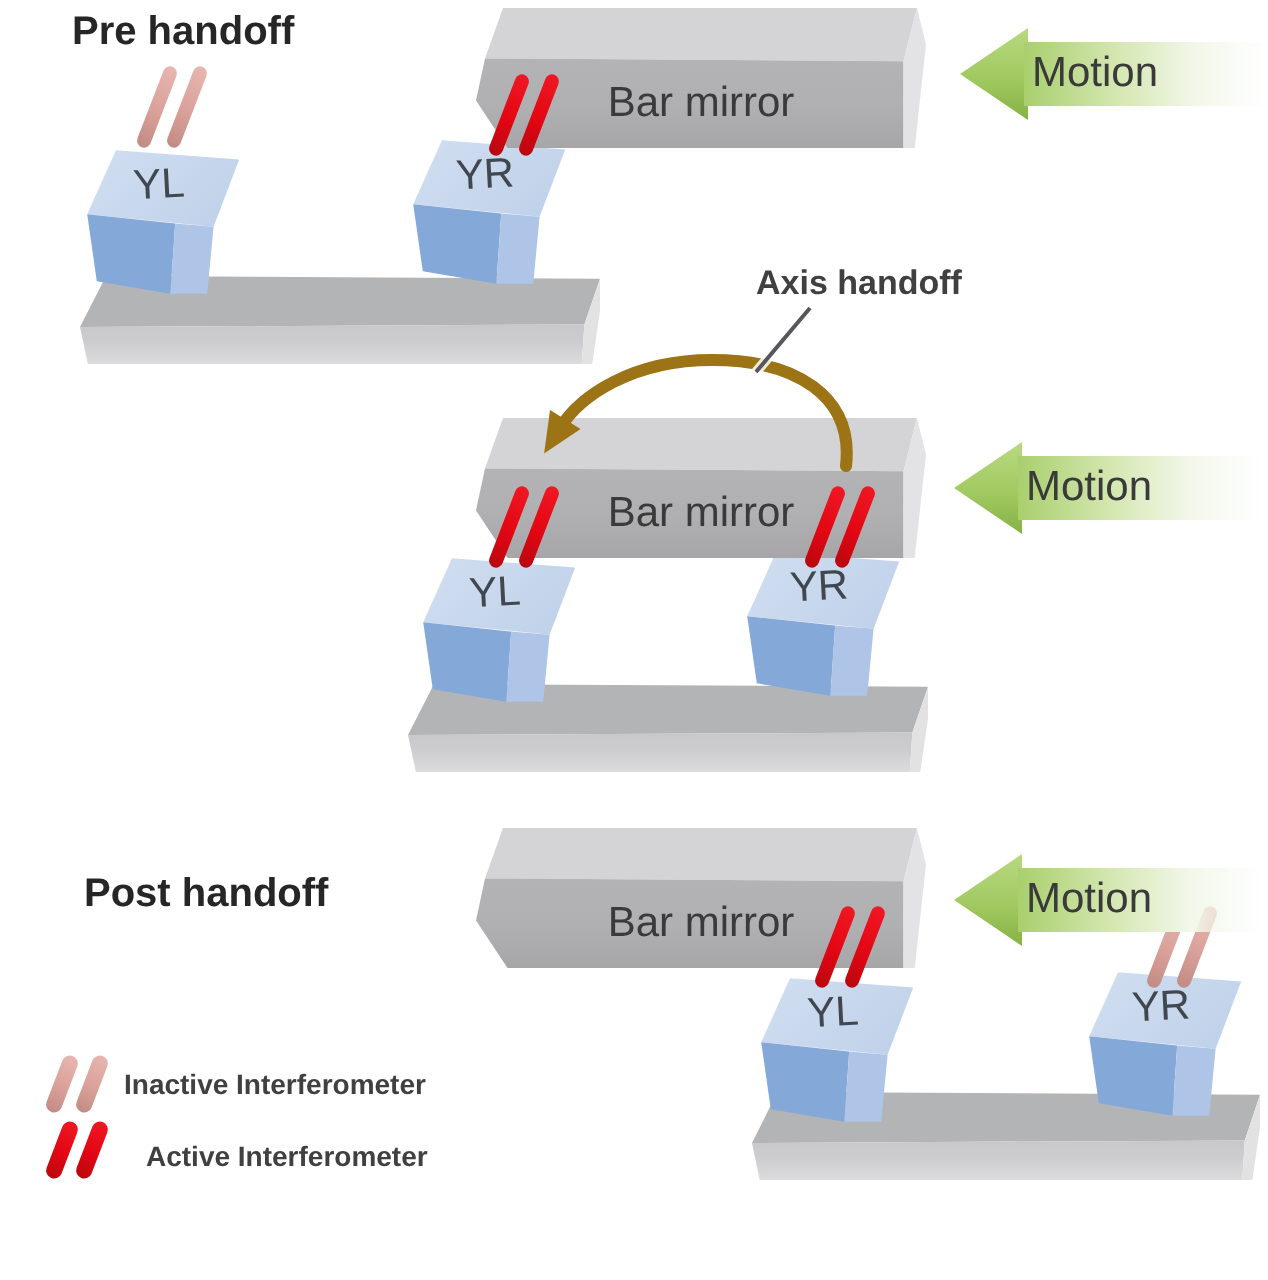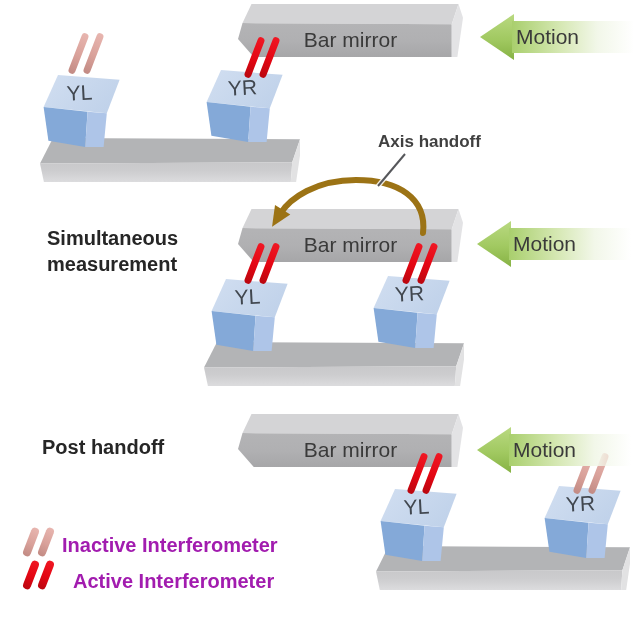--- a/index.html
+++ b/index.html
@@ -14,21 +14,21 @@
     text-shadow:1px 1px 0 rgba(255,255,255,.65);
   }
   .lbl-pre  { left:36px;  top:3px;   }
   .lbl-sim  { left:47px;  top:225px; }
   .lbl-post { left:42px;  top:434px; }
   .axis-label {
     position:absolute; left:378px; top:132px; font-size:17px; font-weight:bold;
     color:#404040; z-index:7; text-shadow:1px 1px 0 rgba(255,255,255,.6);
   }
   
-  .bar { position:absolute; width:225px; height:53px; z-index:3; }
+  .bar { position:absolute; width:225px; height:70px; z-index:3; }
   .bar-top, .bar-front, .bar-cap { position:absolute; inset:0; }
   .bar-top  { clip-path:polygon(6% 0, 98% 0, 95% 38%, 2% 36%); background:#d4d4d6; }
   .bar-front{ clip-path:polygon(2% 36%, 95% 38%, 95% 100%, 7% 100%, 0 66%);
               background:linear-gradient(180deg,#b7b7b9 0%,#b0b0b2 70%,#a6a6a8 100%); }
   .bar-cap  { clip-path:polygon(95% 38%, 98% 0, 100% 26%, 97.5% 100%, 95% 100%); background:#e3e3e5; }
   .bar-lbl  { position:absolute; left:6%; right:6%; top:36%; bottom:0; display:flex;
               align-items:center; justify-content:center; font-size:21px; color:#3a3a3a; }
   .bar-s1 { left:238px; top:4px;   }
   .bar-s2 { left:238px; top:209px; }
   .bar-s3 { left:238px; top:414px; }
@@ -84,30 +84,31 @@
   .stage-s1 { left:40px;  top:138px; }
   .stage-s2 { left:204px; top:342px; }
   .stage-s3 { left:376px; top:546px; width:254px; }
   
   .arc-svg { position:absolute; left:252px; top:148px; z-index:5; }
   
   .legend-beams { position:absolute; width:40px; height:40px; z-index:2; }
   .legend-beams .beam { height:30px; width:8px; }
   .legend-pink { left:22px; top:527px; }
   .legend-red  { left:22px; top:560px; }
-  .legend-label { position:absolute; font-size:20px; font-weight:bold; color:#a21caf;
+  .legend-label { position:absolute; font-size:14px; font-weight:bold; color:#404040;
                   z-index:2; text-shadow:1px 1px 0 rgba(255,255,255,.6); }
   .legend-label-1 { left:62px; top:534px; }
   .legend-label-2 { left:73px; top:570px; }
 </style>
 </head>
 <body>
 
 <div id="canvas">
 
+  <div class="sec-label lbl-pre">Pre handoff</div>
 
   <div class="stage stage-s1">
     <div class="st-top"></div>
     <div class="st-front"></div>
     <div class="st-cap"></div>
   </div>
 
   <div class="cube cube-s1-l">
     <div class="c-top"></div>
     <div class="c-front"></div>
@@ -137,22 +138,20 @@
     <span class="beam b2"></span>
   </div>
 
   <div class="motion motion-s1">
     <span class="m-head"></span>
     <span class="m-body">
       <span class="m-lbl">Motion</span>
     </span>
   </div>
 
-  <div class="sec-label lbl-sim">Simultaneous
-measurement</div>
   <div class="axis-label">Axis handoff</div>
 
   <div class="stage stage-s2">
     <div class="st-top"></div>
     <div class="st-front"></div>
     <div class="st-cap"></div>
   </div>
 
   <div class="cube cube-s2-l">
     <div class="c-top"></div>

